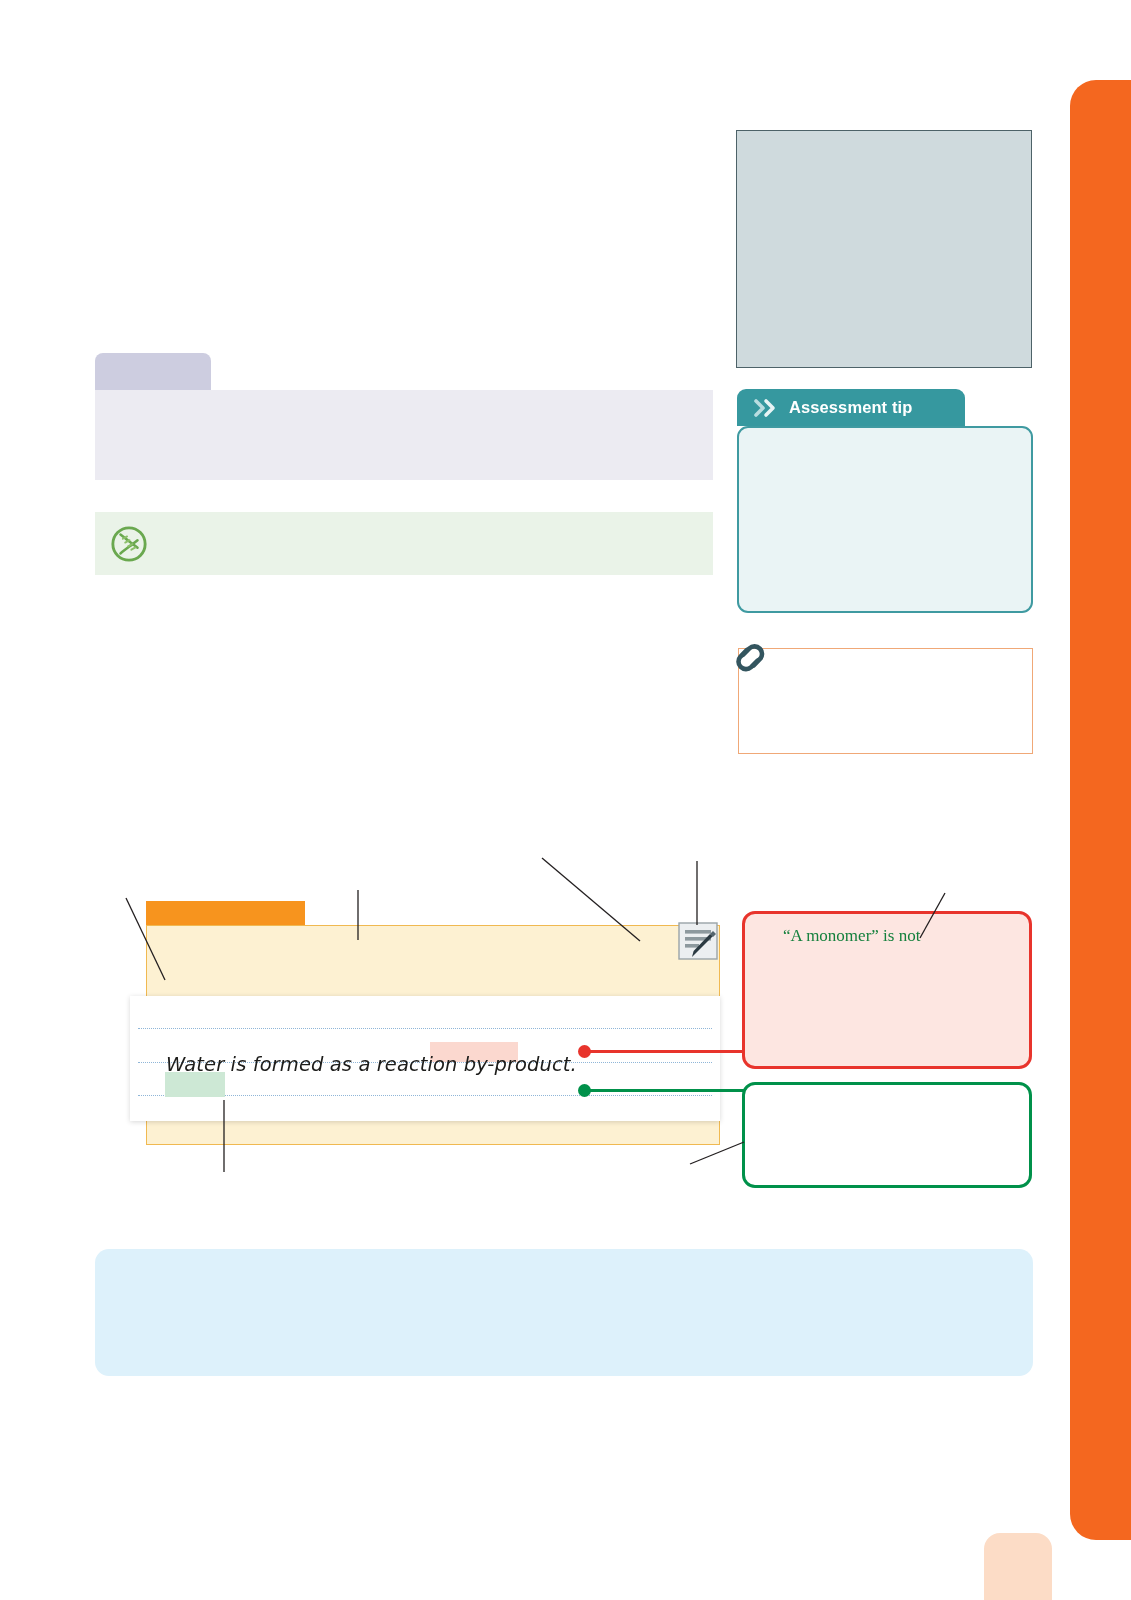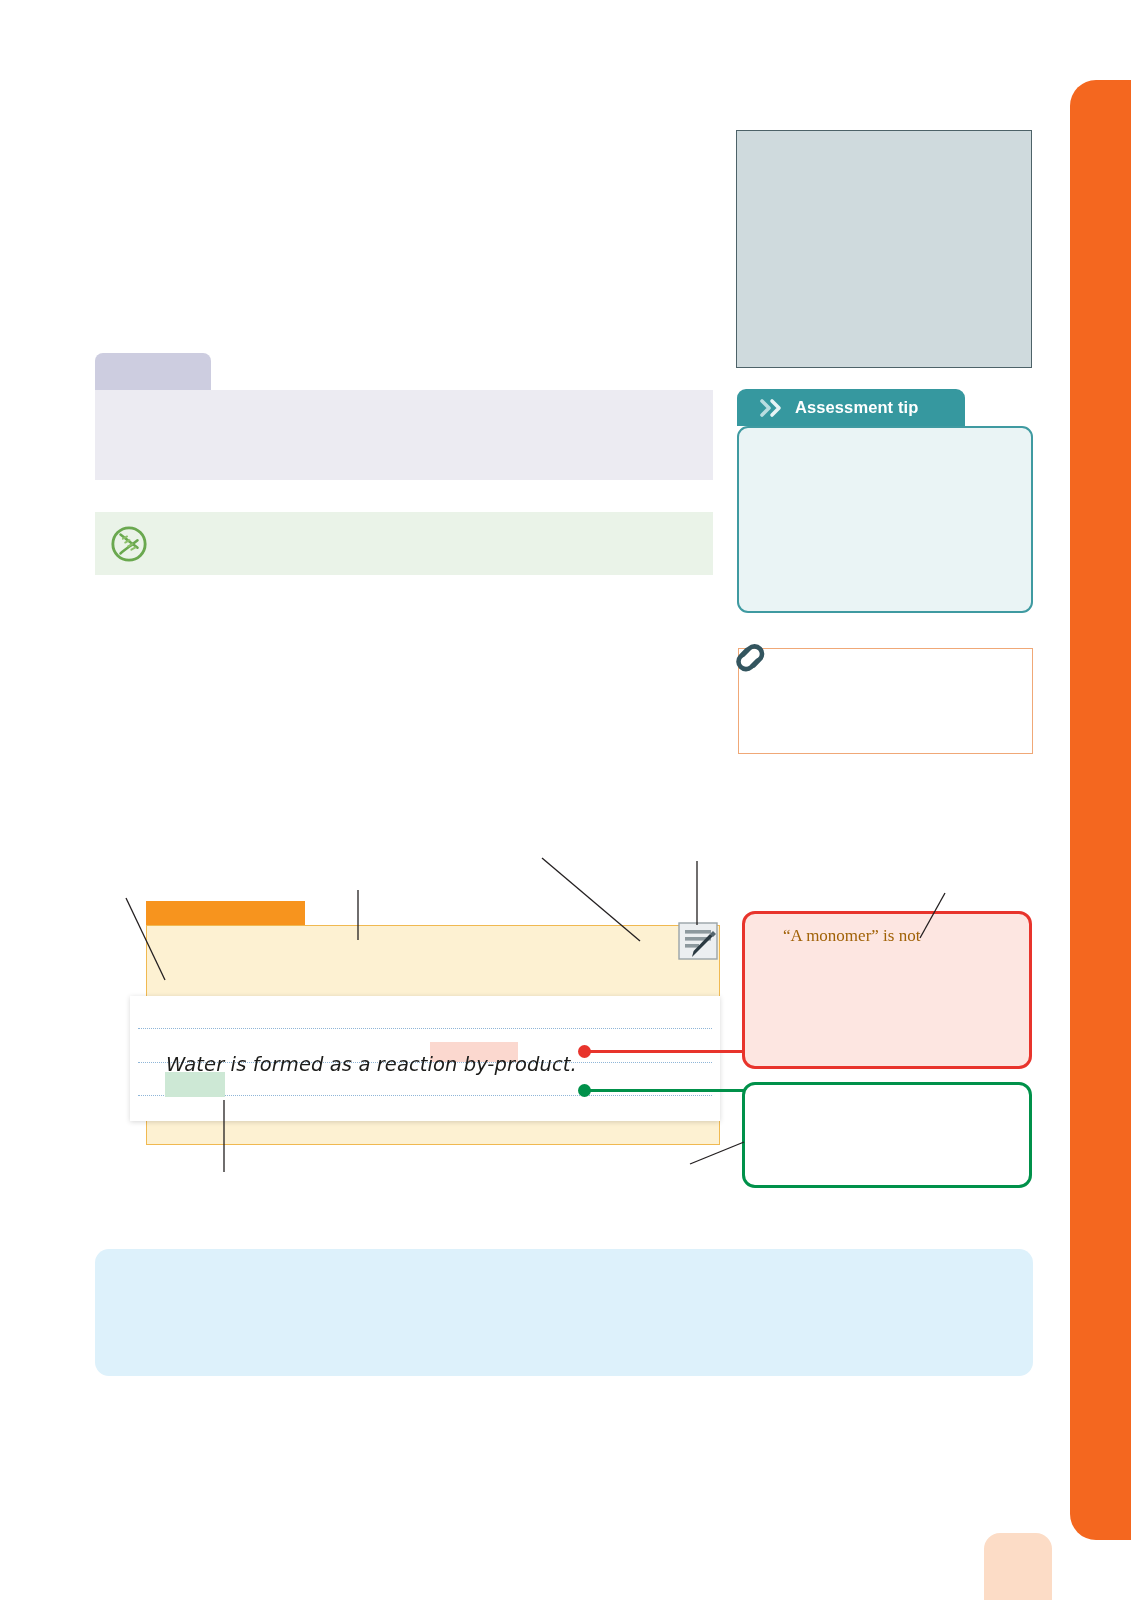--- a/index.html
+++ b/index.html
@@ -92,21 +92,21 @@
     position: absolute;
     left: 737px;
     top: 389px;
     width: 228px;
     height: 37px;
     background: #36989f;
     border-radius: 9px 9px 0 0;
     display: flex;
     align-items: center;
     gap: 9px;
-    padding-left: 23px;
+    padding-left: 17px;
     box-sizing: border-box;
   }
   .tip-chevrons {
     width: 26px;
     height: 20px;
     flex: 0 0 auto;
   }
   .tip-title {
     color: #ffffff;
     font-size: 16.5px;
@@ -232,21 +232,21 @@
     border: 3px solid #e8342c;
     border-radius: 13px;
     box-sizing: border-box;
   }
   .callout-red-text {
     position: absolute;
     left: 38px;
     top: 12px;
     font-family: "Liberation Serif", serif;
     font-size: 17px;
-    color: #a16207;
+    color: #15803d;
     white-space: nowrap;
   }
   .callout-green {
     position: absolute;
     left: 742px;
     top: 1082px;
     width: 290px;
     height: 106px;
     background: #ffffff;
     border: 3px solid #00914a;

